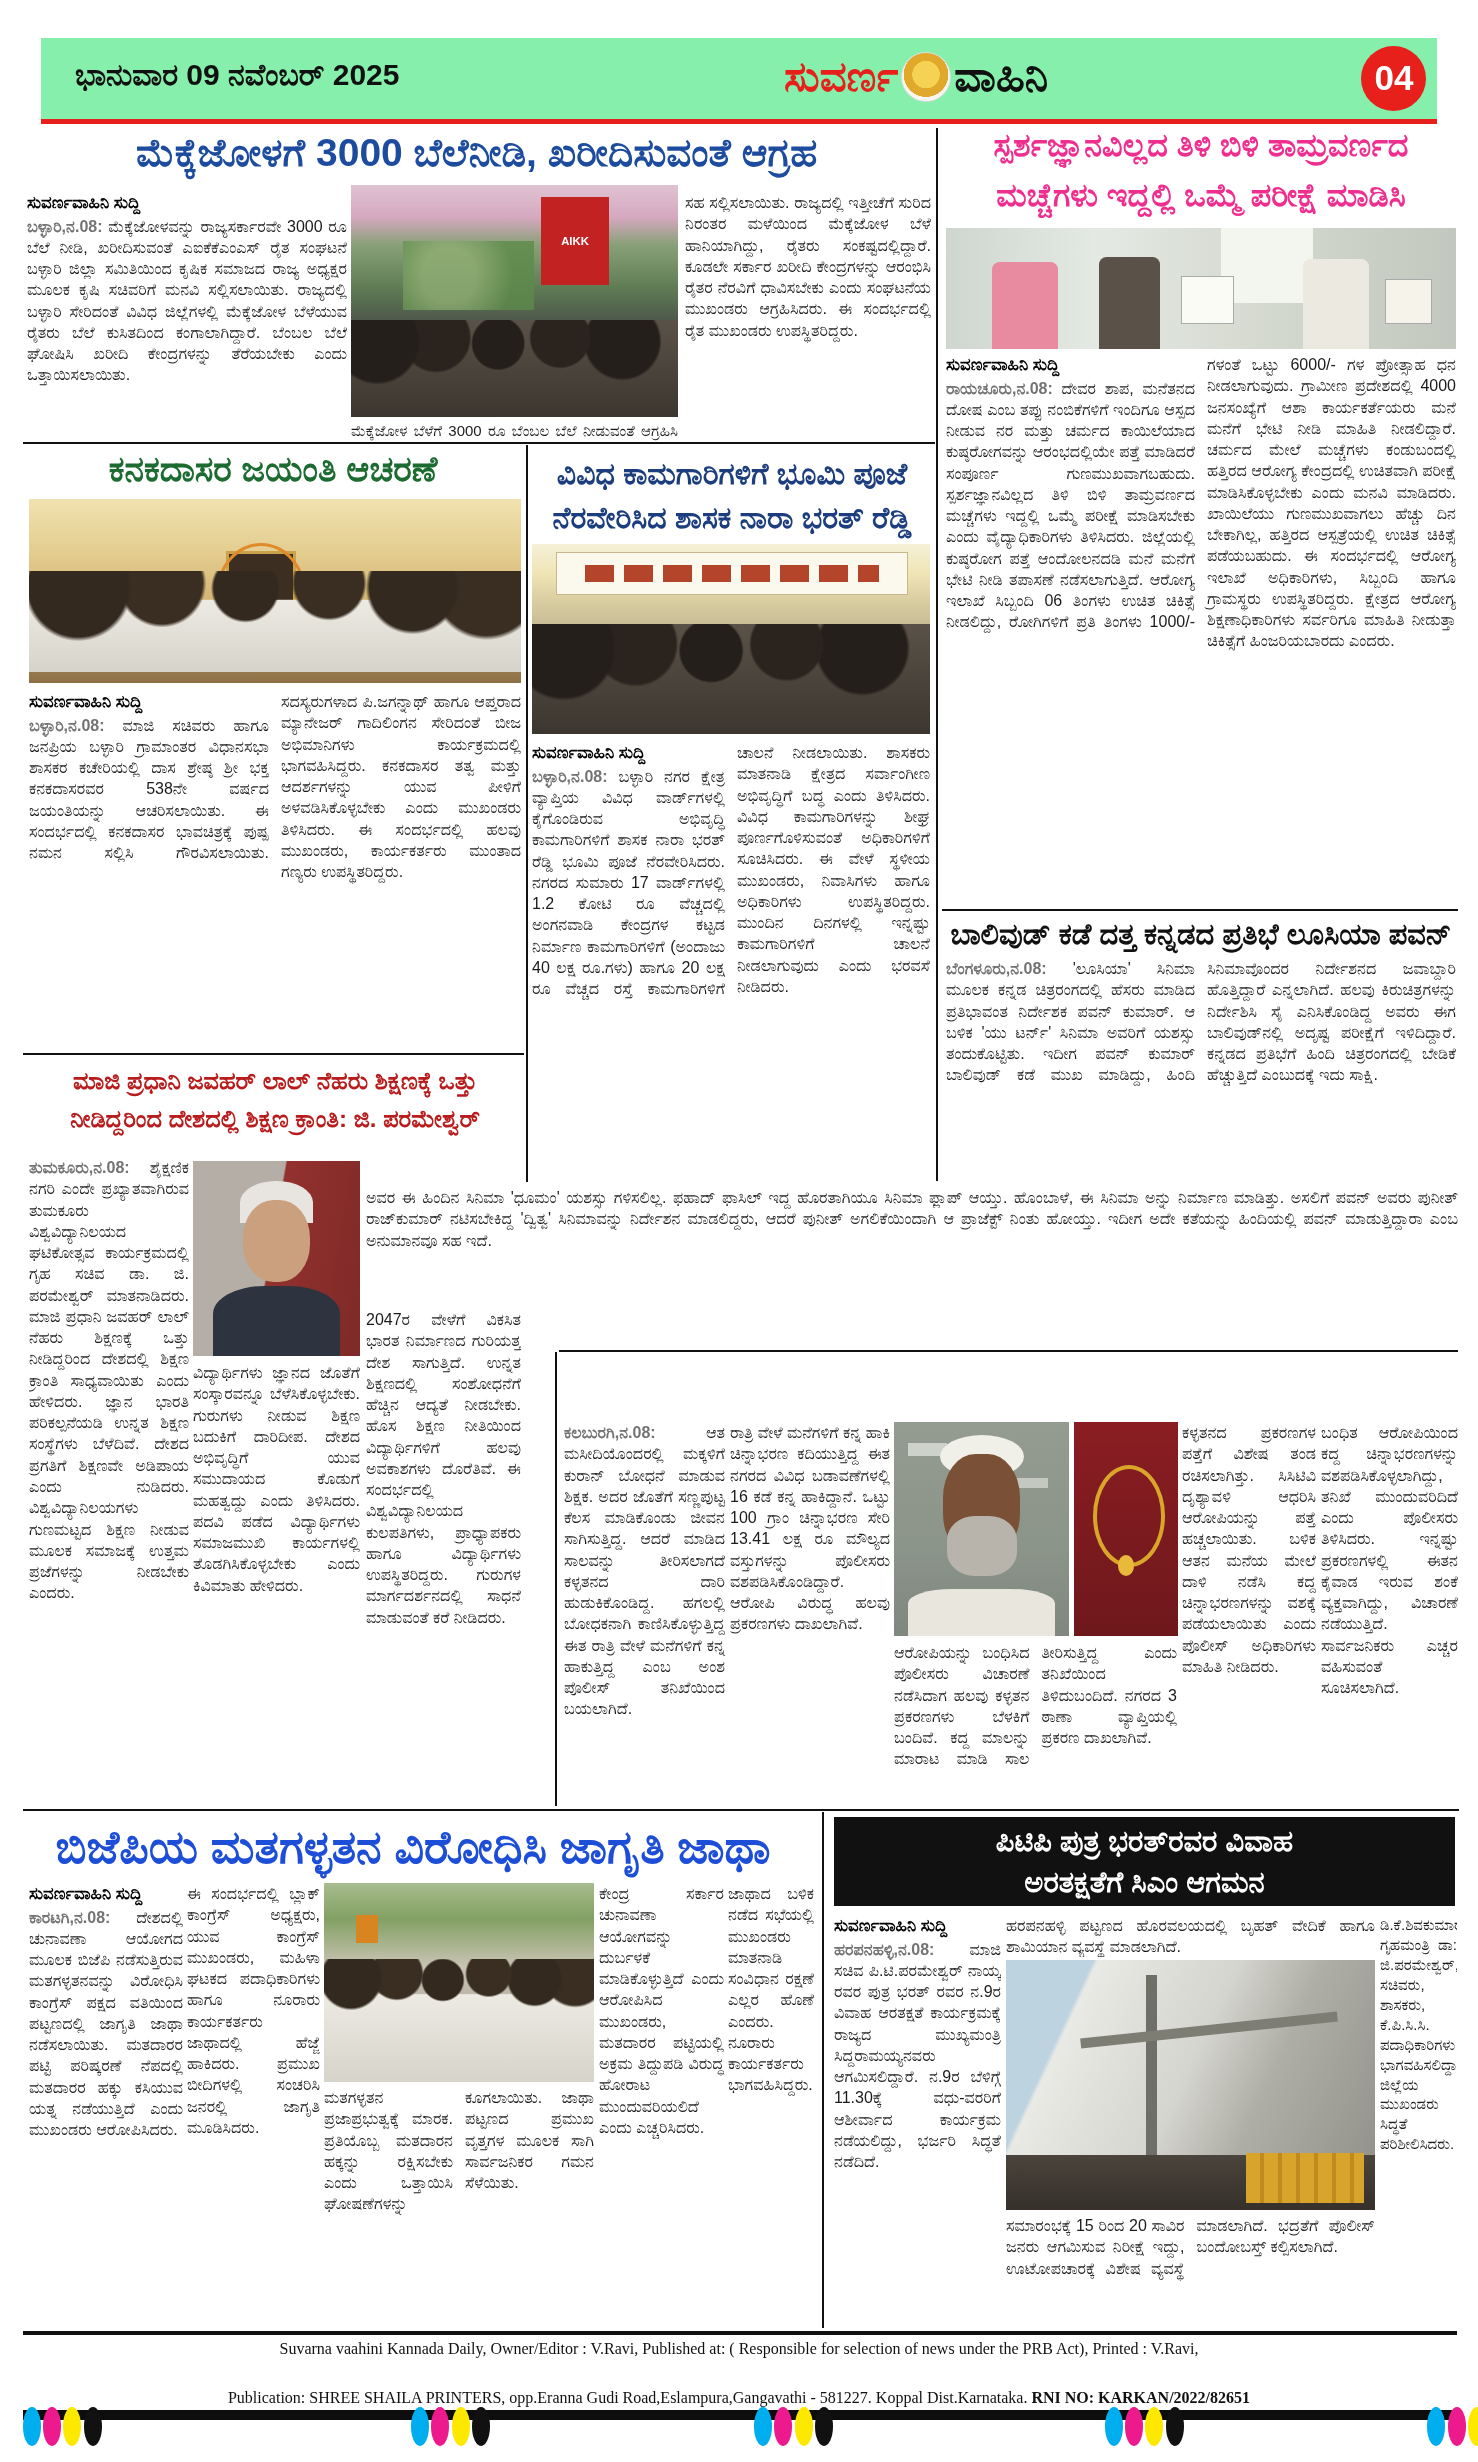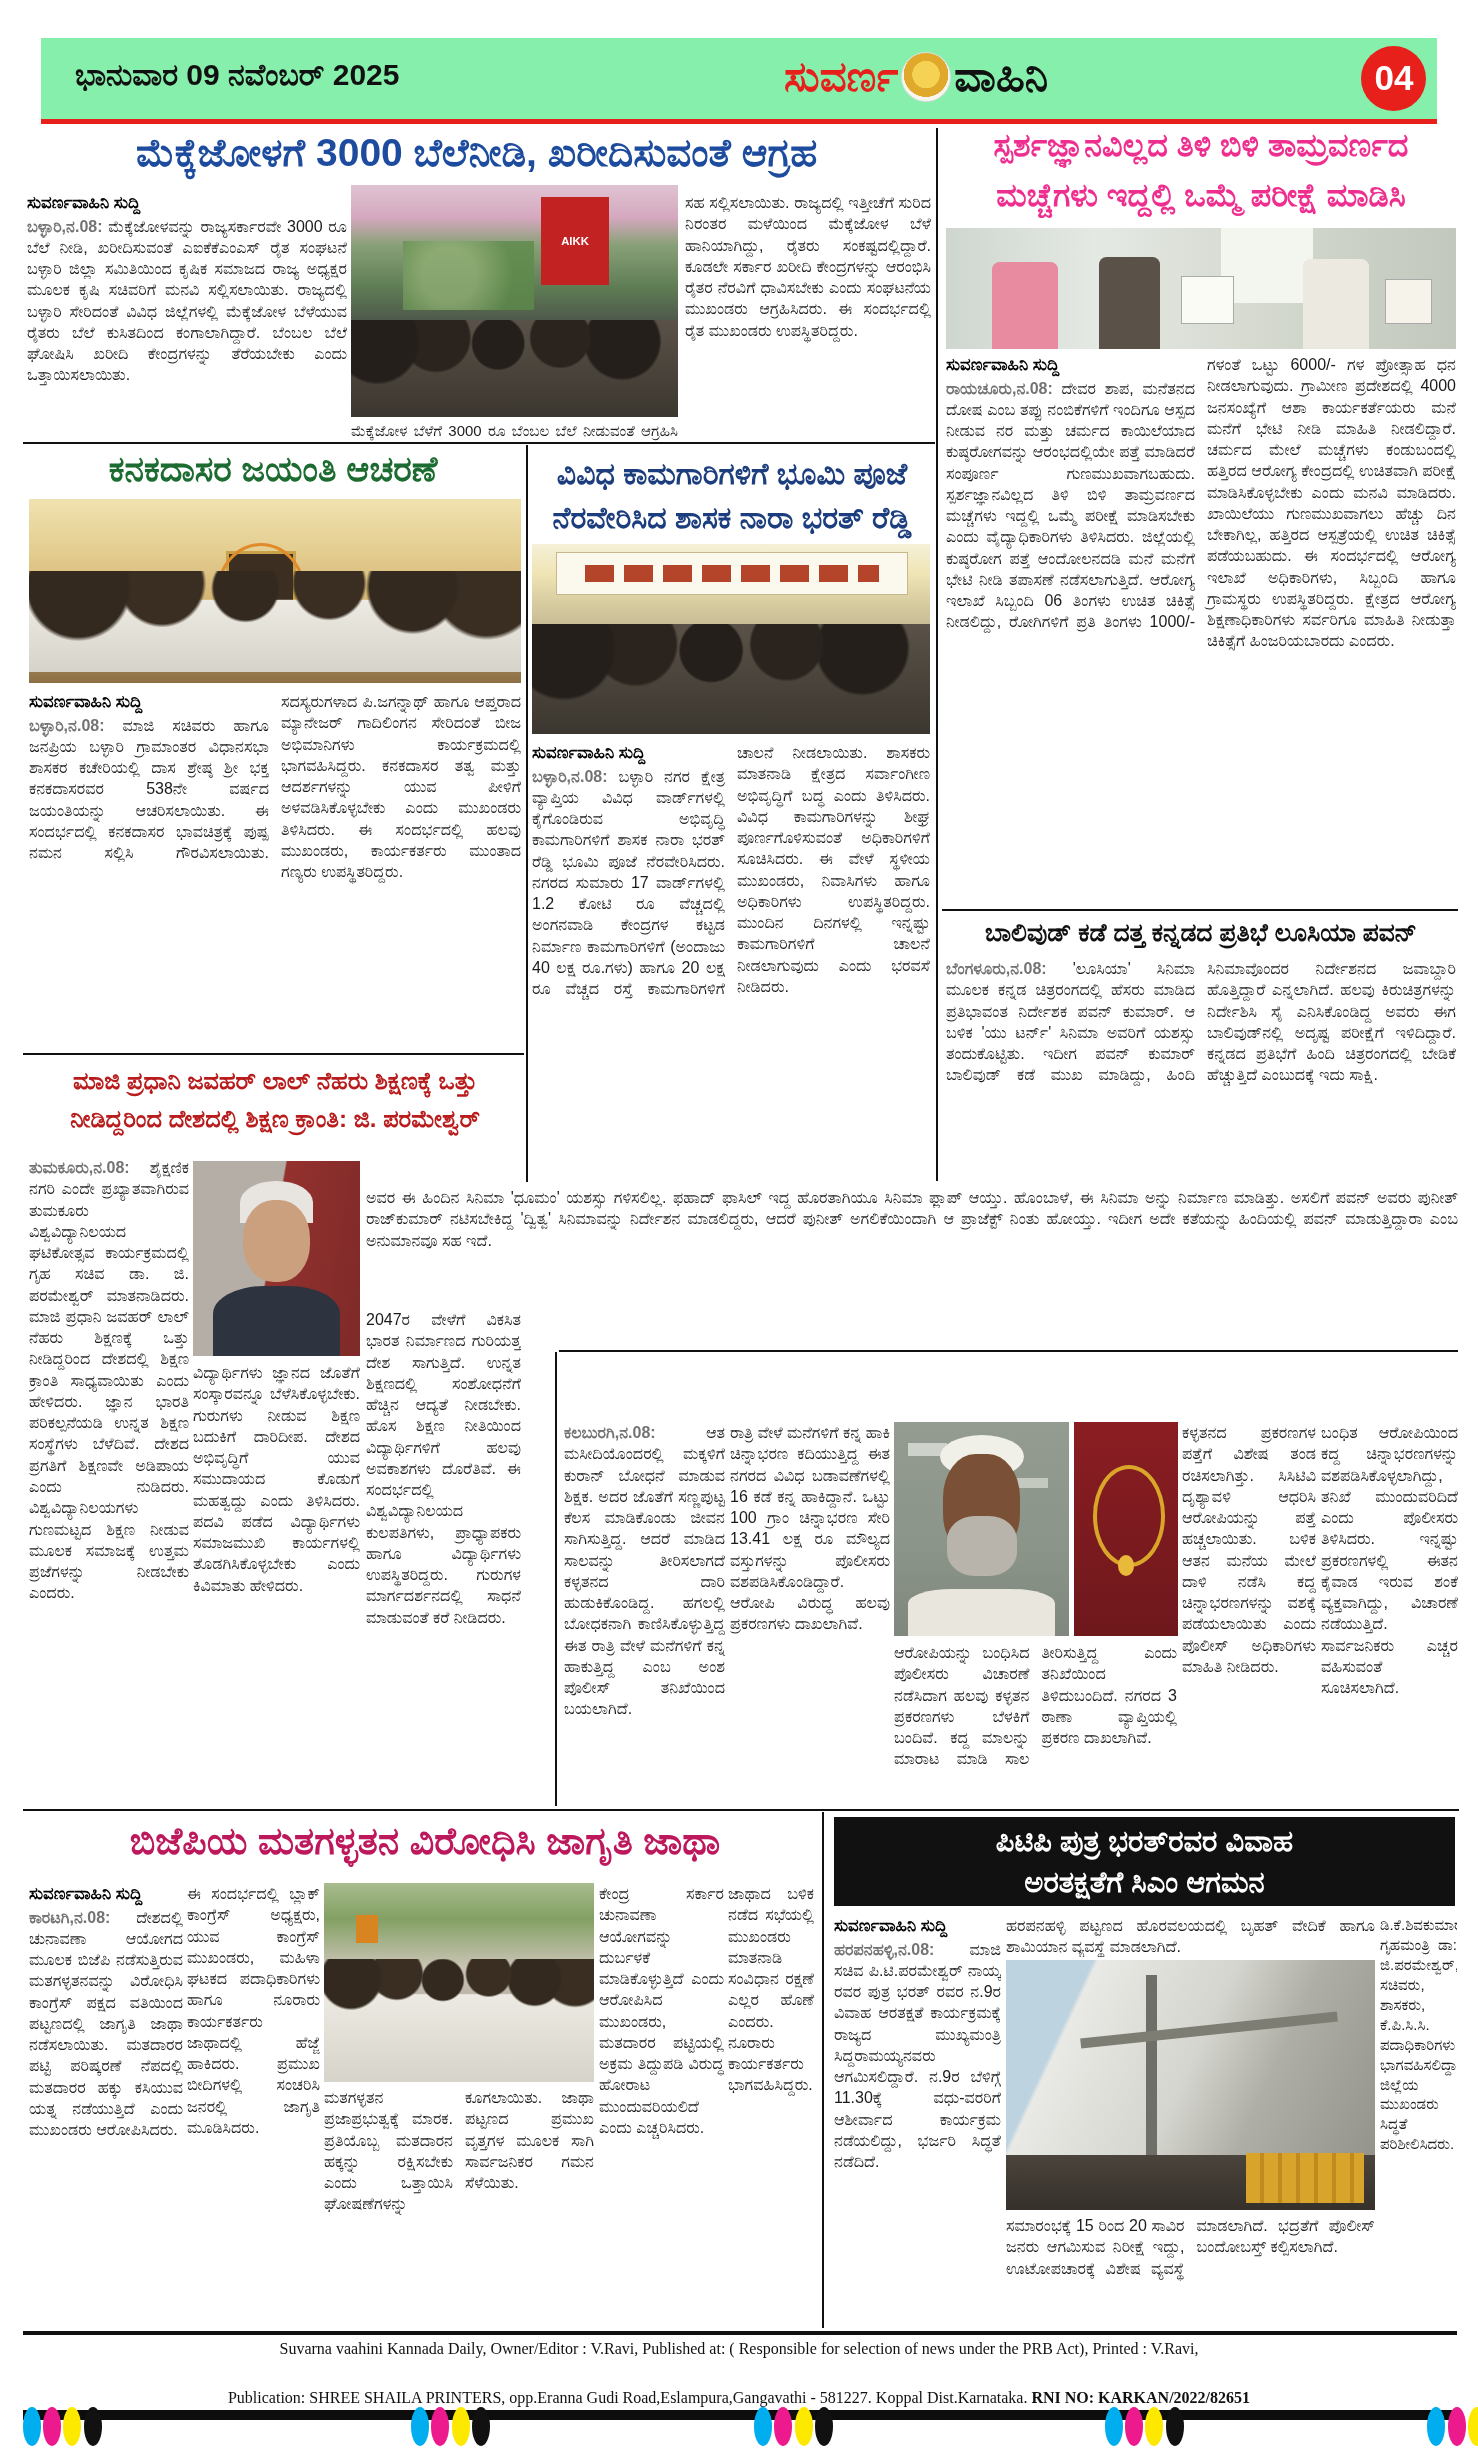--- a/index.html
+++ b/index.html
@@ -137,21 +137,21 @@
     </div>
     <div class="crowd" style="height:58%;"></div>
   </div>
 
   <div class="abs body cols2" style="left:532px;top:742px;width:398px;height:434px;">
     <div class="by">ಸುವರ್ಣವಾಹಿನಿ ಸುದ್ದಿ</div>
     <b>ಬಳ್ಳಾರಿ,ನ.08:</b>
     <span>ಬಳ್ಳಾರಿ ನಗರ ಕ್ಷೇತ್ರ ವ್ಯಾಪ್ತಿಯ ವಿವಿಧ ವಾರ್ಡ್‌ಗಳಲ್ಲಿ ಕೈಗೊಂಡಿರುವ ಅಭಿವೃದ್ಧಿ ಕಾಮಗಾರಿಗಳಿಗೆ ಶಾಸಕ ನಾರಾ ಭರತ್ ರೆಡ್ಡಿ ಭೂಮಿ ಪೂಜೆ ನೆರವೇರಿಸಿದರು. ನಗರದ ಸುಮಾರು 17 ವಾರ್ಡ್‌ಗಳಲ್ಲಿ 1.2 ಕೋಟಿ ರೂ ವೆಚ್ಚದಲ್ಲಿ ಅಂಗನವಾಡಿ ಕೇಂದ್ರಗಳ ಕಟ್ಟಡ ನಿರ್ಮಾಣ ಕಾಮಗಾರಿಗಳಿಗೆ (ಅಂದಾಜು 40 ಲಕ್ಷ ರೂ.ಗಳು) ಹಾಗೂ 20 ಲಕ್ಷ ರೂ ವೆಚ್ಚದ ರಸ್ತೆ ಕಾಮಗಾರಿಗಳಿಗೆ ಚಾಲನೆ ನೀಡಲಾಯಿತು. ಶಾಸಕರು ಮಾತನಾಡಿ ಕ್ಷೇತ್ರದ ಸರ್ವಾಂಗೀಣ ಅಭಿವೃದ್ಧಿಗೆ ಬದ್ಧ ಎಂದು ತಿಳಿಸಿದರು. ವಿವಿಧ ಕಾಮಗಾರಿಗಳನ್ನು ಶೀಘ್ರ ಪೂರ್ಣಗೊಳಿಸುವಂತೆ ಅಧಿಕಾರಿಗಳಿಗೆ ಸೂಚಿಸಿದರು. ಈ ವೇಳೆ ಸ್ಥಳೀಯ ಮುಖಂಡರು, ನಿವಾಸಿಗಳು ಹಾಗೂ ಅಧಿಕಾರಿಗಳು ಉಪಸ್ಥಿತರಿದ್ದರು. ಮುಂದಿನ ದಿನಗಳಲ್ಲಿ ಇನ್ನಷ್ಟು ಕಾಮಗಾರಿಗಳಿಗೆ ಚಾಲನೆ ನೀಡಲಾಗುವುದು ಎಂದು ಭರವಸೆ ನೀಡಿದರು.</span>
   </div>
 
-  <div class="abs hl" style="left:944px;top:918px;width:514px;font-size:25px;color:#111;">ಬಾಲಿವುಡ್ ಕಡೆ ದತ್ತ ಕನ್ನಡದ ಪ್ರತಿಭೆ ಲೂಸಿಯಾ ಪವನ್</div>
+  <div class="abs hl" style="left:944px;top:918px;width:514px;font-size:29px;color:#111;">ಬಾಲಿವುಡ್ ಕಡೆ ದತ್ತ ಕನ್ನಡದ ಪ್ರತಿಭೆ ಲೂಸಿಯಾ ಪವನ್</div>
 
   <div class="abs body cols2" style="left:946px;top:958px;width:510px;height:219px;">
     <b>ಬೆಂಗಳೂರು,ನ.08:</b>
     <span>'ಲೂಸಿಯಾ' ಸಿನಿಮಾ ಮೂಲಕ ಕನ್ನಡ ಚಿತ್ರರಂಗದಲ್ಲಿ ಹೆಸರು ಮಾಡಿದ ಪ್ರತಿಭಾವಂತ ನಿರ್ದೇಶಕ ಪವನ್ ಕುಮಾರ್. ಆ ಬಳಿಕ 'ಯು ಟರ್ನ್' ಸಿನಿಮಾ ಅವರಿಗೆ ಯಶಸ್ಸು ತಂದುಕೊಟ್ಟಿತು. ಇದೀಗ ಪವನ್ ಕುಮಾರ್ ಬಾಲಿವುಡ್ ಕಡೆ ಮುಖ ಮಾಡಿದ್ದು, ಹಿಂದಿ ಸಿನಿಮಾವೊಂದರ ನಿರ್ದೇಶನದ ಜವಾಬ್ದಾರಿ ಹೊತ್ತಿದ್ದಾರೆ ಎನ್ನಲಾಗಿದೆ. ಹಲವು ಕಿರುಚಿತ್ರಗಳನ್ನು ನಿರ್ದೇಶಿಸಿ ಸೈ ಎನಿಸಿಕೊಂಡಿದ್ದ ಅವರು ಈಗ ಬಾಲಿವುಡ್‌ನಲ್ಲಿ ಅದೃಷ್ಟ ಪರೀಕ್ಷೆಗೆ ಇಳಿದಿದ್ದಾರೆ. ಕನ್ನಡದ ಪ್ರತಿಭೆಗೆ ಹಿಂದಿ ಚಿತ್ರರಂಗದಲ್ಲಿ ಬೇಡಿಕೆ ಹೆಚ್ಚುತ್ತಿದೆ ಎಂಬುದಕ್ಕೆ ಇದು ಸಾಕ್ಷಿ.</span>
   </div>
 
   <div class="abs body" style="left:366px;top:1187px;width:1092px;height:115px;">
     <span>ಅವರ ಈ ಹಿಂದಿನ ಸಿನಿಮಾ 'ಧೂಮಂ' ಯಶಸ್ಸು ಗಳಿಸಲಿಲ್ಲ. ಫಹಾದ್ ಫಾಸಿಲ್ ಇದ್ದ ಹೊರತಾಗಿಯೂ ಸಿನಿಮಾ ಫ್ಲಾಪ್ ಆಯ್ತು. ಹೊಂಬಾಳೆ, ಈ ಸಿನಿಮಾ ಅನ್ನು ನಿರ್ಮಾಣ ಮಾಡಿತ್ತು. ಅಸಲಿಗೆ ಪವನ್ ಅವರು ಪುನೀತ್ ರಾಜ್‌ಕುಮಾರ್ ನಟಿಸಬೇಕಿದ್ದ 'ದ್ವಿತ್ವ' ಸಿನಿಮಾವನ್ನು ನಿರ್ದೇಶನ ಮಾಡಲಿದ್ದರು, ಆದರೆ ಪುನೀತ್ ಅಗಲಿಕೆಯಿಂದಾಗಿ ಆ ಪ್ರಾಜೆಕ್ಟ್ ನಿಂತು ಹೋಯ್ತು. ಇದೀಗ ಅದೇ ಕತೆಯನ್ನು ಹಿಂದಿಯಲ್ಲಿ ಪವನ್ ಮಾಡುತ್ತಿದ್ದಾರಾ ಎಂಬ ಅನುಮಾನವೂ ಸಹ ಇದೆ.</span>
   </div>
 
@@ -217,21 +217,21 @@
   <div class="abs body" style="left:1182px;top:1422px;width:134px;height:381px;">
     <span>ಕಳ್ಳತನದ ಪ್ರಕರಣಗಳ ಪತ್ತೆಗೆ ವಿಶೇಷ ತಂಡ ರಚಿಸಲಾಗಿತ್ತು. ಸಿಸಿಟಿವಿ ದೃಶ್ಯಾವಳಿ ಆಧರಿಸಿ ಆರೋಪಿಯನ್ನು ಪತ್ತೆ ಹಚ್ಚಲಾಯಿತು. ಬಳಿಕ ಆತನ ಮನೆಯ ಮೇಲೆ ದಾಳಿ ನಡೆಸಿ ಕದ್ದ ಚಿನ್ನಾಭರಣಗಳನ್ನು ವಶಕ್ಕೆ ಪಡೆಯಲಾಯಿತು ಎಂದು ಪೊಲೀಸ್ ಅಧಿಕಾರಿಗಳು ಮಾಹಿತಿ ನೀಡಿದರು.</span>
   </div>
   <div class="abs body" style="left:1321px;top:1422px;width:137px;height:381px;">
     <span>ಬಂಧಿತ ಆರೋಪಿಯಿಂದ ಕದ್ದ ಚಿನ್ನಾಭರಣಗಳನ್ನು ವಶಪಡಿಸಿಕೊಳ್ಳಲಾಗಿದ್ದು, ತನಿಖೆ ಮುಂದುವರಿದಿದೆ ಎಂದು ಪೊಲೀಸರು ತಿಳಿಸಿದರು. ಇನ್ನಷ್ಟು ಪ್ರಕರಣಗಳಲ್ಲಿ ಈತನ ಕೈವಾಡ ಇರುವ ಶಂಕೆ ವ್ಯಕ್ತವಾಗಿದ್ದು, ವಿಚಾರಣೆ ನಡೆಯುತ್ತಿದೆ. ಸಾರ್ವಜನಿಕರು ಎಚ್ಚರ ವಹಿಸುವಂತೆ ಸೂಚಿಸಲಾಗಿದೆ.</span>
   </div>
 
   <div class="abs hr" style="left:22.6px;top:1809px;width:1436px;height:2.3px;"></div>
   <div class="abs vr" style="left:822px;top:1812px;width:2.3px;height:516px;"></div>
 
-  <div class="abs hl" style="left:29px;top:1820px;width:792px;font-size:38px;color:#be185d;">ಬಿಜೆಪಿಯ ಮತಗಳ್ಳತನ ವಿರೋಧಿಸಿ ಜಾಗೃತಿ ಜಾಥಾ</div>
+  <div class="abs hl" style="left:17px;top:1820px;width:792px;font-size:46px;color:#1d4ed8;">ಬಿಜೆಪಿಯ ಮತಗಳ್ಳತನ ವಿರೋಧಿಸಿ ಜಾಗೃತಿ ಜಾಥಾ</div>
 
   <div class="abs body" style="left:29px;top:1883px;width:154px;height:440px;">
     <div class="by">ಸುವರ್ಣವಾಹಿನಿ ಸುದ್ದಿ</div>
     <b>ಕಾರಟಗಿ,ನ.08:</b>
     <span>ದೇಶದಲ್ಲಿ ಚುನಾವಣಾ ಆಯೋಗದ ಮೂಲಕ ಬಿಜೆಪಿ ನಡೆಸುತ್ತಿರುವ ಮತಗಳ್ಳತನವನ್ನು ವಿರೋಧಿಸಿ ಕಾಂಗ್ರೆಸ್ ಪಕ್ಷದ ವತಿಯಿಂದ ಪಟ್ಟಣದಲ್ಲಿ ಜಾಗೃತಿ ಜಾಥಾ ನಡೆಸಲಾಯಿತು. ಮತದಾರರ ಪಟ್ಟಿ ಪರಿಷ್ಕರಣೆ ನೆಪದಲ್ಲಿ ಮತದಾರರ ಹಕ್ಕು ಕಸಿಯುವ ಯತ್ನ ನಡೆಯುತ್ತಿದೆ ಎಂದು ಮುಖಂಡರು ಆರೋಪಿಸಿದರು.</span>
   </div>
   <div class="abs body" style="left:187px;top:1883px;width:133px;height:440px;">
     <span>ಈ ಸಂದರ್ಭದಲ್ಲಿ ಬ್ಲಾಕ್ ಕಾಂಗ್ರೆಸ್ ಅಧ್ಯಕ್ಷರು, ಯುವ ಕಾಂಗ್ರೆಸ್ ಮುಖಂಡರು, ಮಹಿಳಾ ಘಟಕದ ಪದಾಧಿಕಾರಿಗಳು ಹಾಗೂ ನೂರಾರು ಕಾರ್ಯಕರ್ತರು ಜಾಥಾದಲ್ಲಿ ಹೆಜ್ಜೆ ಹಾಕಿದರು. ಪ್ರಮುಖ ಬೀದಿಗಳಲ್ಲಿ ಸಂಚರಿಸಿ ಜನರಲ್ಲಿ ಜಾಗೃತಿ ಮೂಡಿಸಿದರು.</span>
   </div>
 

